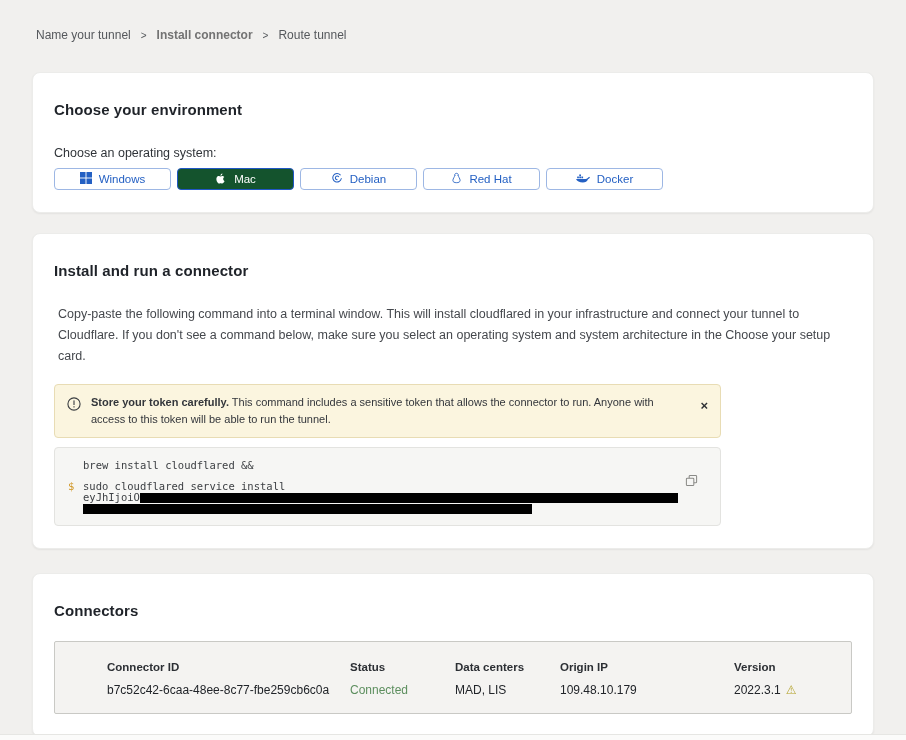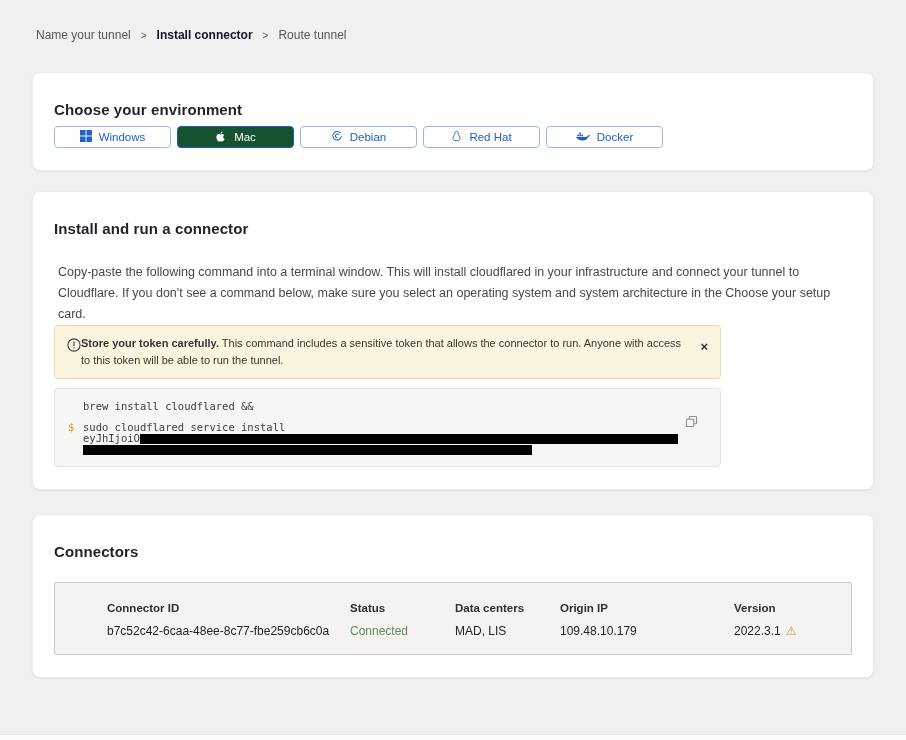--- a/index.html
+++ b/index.html
@@ -14,21 +14,21 @@
   
   .breadcrumb {
     padding: 28px 0 0 36px;
     font-size: 12px;
     color: #55585c;
     display: flex;
     align-items: center;
     gap: 10px;
   }
   .crumb { cursor: default; }
-  .crumb.active { font-weight: 700; color: #0f172a; }
+  .crumb.active { font-weight: 700; color: #737373; }
   .crumb-sep { font-size: 10px; color: #55585c; }
 
   .page { margin: 0 32px; }
 
   .card {
     background: #ffffff;
     border: 1px solid #ececea;
     border-radius: 8px;
     box-shadow: 0 1px 2px rgba(0,0,0,0.06);
     padding: 24px 21px 22px 21px;
@@ -66,25 +66,27 @@
   .desc {
     margin: 25px 0 0 4px;
     font-size: 12.5px;
     line-height: 1.68;
     color: #45484d;
     max-width: 800px;
   }
   .banner {
     position: relative;
     width: 667px;
+    margin-top: 17px;
     background: #fbf5df;
     border: 1px solid #e8dcb4;
     border-radius: 4px;
     padding: 9px 36px 9px 12px;
     display: flex;
+    gap: 10px;
     font-size: 11px;
     line-height: 1.55;
     color: #33363b;
   }
   .banner .alert-ico { flex: none; margin-top: 3px; }
   .banner b { font-weight: 700; }
   .banner-close {
     position: absolute;
     top: 14px; right: 12px;
     border: none; background: none; padding: 0;
@@ -156,20 +158,21 @@
   <span class="crumb-sep">&gt;</span>
   <span class="crumb active">Install connector</span>
   <span class="crumb-sep">&gt;</span>
   <span class="crumb">Route tunnel</span>
 </nav>
 
 <main class="page">
 
   <section class="card" id="env-card">
     <h2>Choose your environment</h2>
+    <div class="os-label">Choose an operating system:</div>
     <div class="os-row">
 
       <button class="os-btn">
         <span>
           <svg width="12" height="12" viewBox="0 0 13 13">
               <g fill="#2460c3">
                 <rect x="0" y="0" width="6" height="6"></rect>
                 <rect x="7" y="0" width="6" height="6"></rect>
                 <rect x="0" y="7" width="6" height="6"></rect>
                 <rect x="7" y="7" width="6" height="6"></rect>

